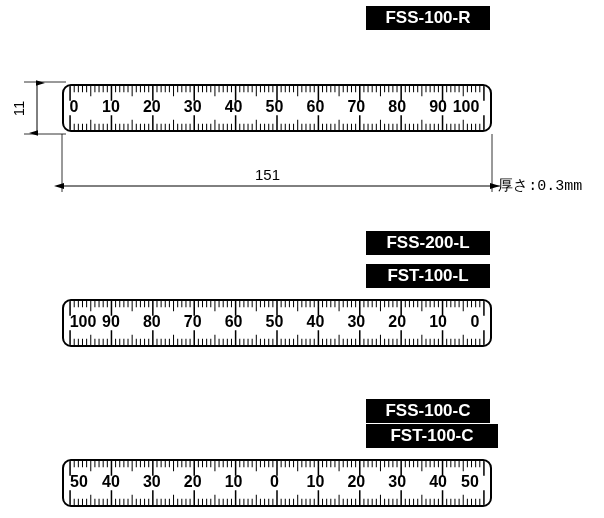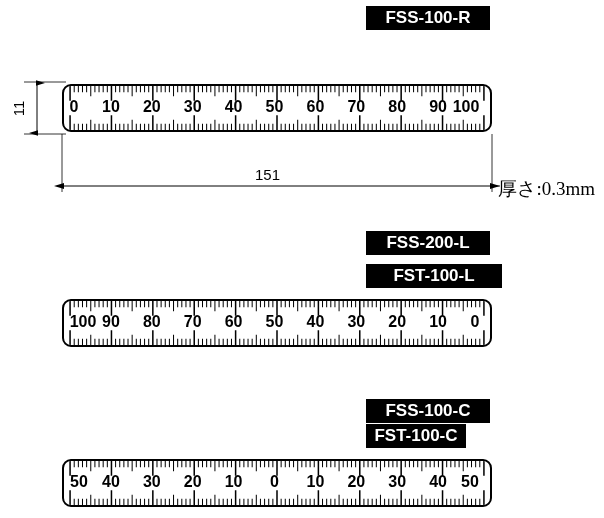--- a/index.html
+++ b/index.html
@@ -63,23 +63,23 @@
     line-height:1;
     white-space:nowrap;
     color:#000;
   }
   .dimtext.vert{
     transform:rotate(-90deg);
     transform-origin:50% 50%;
   }
   .thickness{
     position:absolute;
-    font-size:19px;
+    font-size:15px;
     white-space:nowrap;
-    font-family:Liberation Serif, serif;
+    font-family:Liberation Mono, monospace;
   }
 </style>
 </head>
 <body>
 
 <div class="stage">
 
   <div class="tag" style="left:366px;top:6px;width:124px;">FSS-100-R</div>
 
   <div class="ruler" id="ruler-r" style="left:62px;top:84px;width:430px;height:48px;">
@@ -296,21 +296,21 @@
         <div class="num" style="left: 210.5px; top: 20.5px;">50</div>
         <div class="num" style="left: 251.4px; top: 20.5px;">60</div>
         <div class="num" style="left: 292.3px; top: 20.5px;">70</div>
         <div class="num" style="left: 333.2px; top: 20.5px;">80</div>
         <div class="num" style="left: 374.1px; top: 20.5px;">90</div>
         <div class="num" style="left: 402px; top: 20.5px;">100</div>
       </div>
   </div>
 
   <div class="tag" style="left:366px;top:231px;width:124px;">FSS-200-L</div>
-  <div class="tag" style="left:366px;top:264px;width:136px;">FST-100-L</div>
+  <div class="tag" style="left:366px;top:264px;width:124px;">FST-100-L</div>
 
   <div class="ruler" id="ruler-l" style="left:62px;top:299px;width:430px;height:48px;">
     <div class="scale" id="scale-l">
         <svg viewBox="0 0 421 39" preserveAspectRatio="none">
           <line x1="6" y1="0" x2="6" y2="13" stroke="#000" stroke-width="1.5"></line>
           <line x1="6" y1="39" x2="6" y2="26" stroke="#000" stroke-width="1.5"></line>
           <line x1="10.09" y1="0" x2="10.09" y2="5.5" stroke="#000" stroke-width="1"></line>
           <line x1="10.09" y1="39" x2="10.09" y2="33.5" stroke="#000" stroke-width="1"></line>
           <line x1="14.18" y1="0" x2="14.18" y2="5.5" stroke="#000" stroke-width="1"></line>
           <line x1="14.18" y1="39" x2="14.18" y2="33.5" stroke="#000" stroke-width="1"></line>
@@ -519,21 +519,21 @@
         <div class="num" style="left: 210.5px; top: 20.5px;">50</div>
         <div class="num" style="left: 251.4px; top: 20.5px;">40</div>
         <div class="num" style="left: 292.3px; top: 20.5px;">30</div>
         <div class="num" style="left: 333.2px; top: 20.5px;">20</div>
         <div class="num" style="left: 374.1px; top: 20.5px;">10</div>
         <div class="num" style="left: 411px; top: 20.5px;">0</div>
       </div>
   </div>
 
   <div class="tag" style="left:366px;top:399px;width:124px;">FSS-100-C</div>
-  <div class="tag" style="left:366px;top:424px;width:100px;">FST-100-C</div>
+  <div class="tag" style="left:366px;top:424px;width:132px;">FST-100-C</div>
 
   <div class="ruler" id="ruler-c" style="left:62px;top:459px;width:430px;height:48px;">
     <div class="scale" id="scale-c">
         <svg viewBox="0 0 421 39" preserveAspectRatio="none">
           <line x1="6" y1="0" x2="6" y2="13" stroke="#000" stroke-width="1.5"></line>
           <line x1="6" y1="39" x2="6" y2="26" stroke="#000" stroke-width="1.5"></line>
           <line x1="10.09" y1="0" x2="10.09" y2="5.5" stroke="#000" stroke-width="1"></line>
           <line x1="10.09" y1="39" x2="10.09" y2="33.5" stroke="#000" stroke-width="1"></line>
           <line x1="14.18" y1="0" x2="14.18" y2="5.5" stroke="#000" stroke-width="1"></line>
           <line x1="14.18" y1="39" x2="14.18" y2="33.5" stroke="#000" stroke-width="1"></line>

